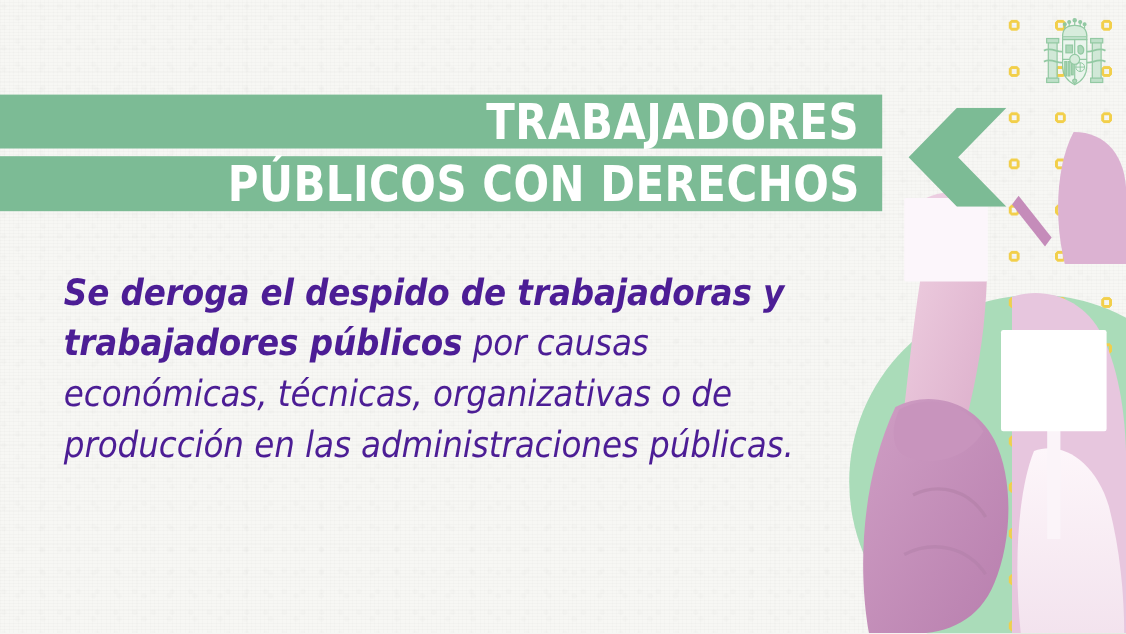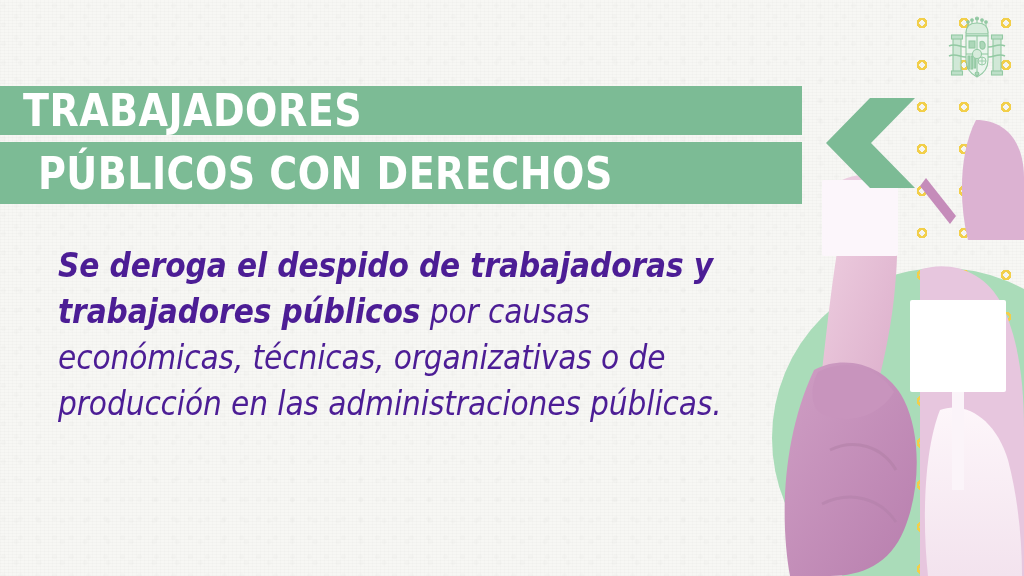--- a/index.html
+++ b/index.html
@@ -64,24 +64,24 @@
     width:254px; height:456px;
     z-index:4;
     overflow:hidden;
   }
   
   .bar {
     position:absolute;
     left:0; width:802px;
     background:#7cbb95;
     z-index:5;
-    display:flex; align-items:center; justify-content:flex-start;
+    display:flex; align-items:center; justify-content:flex-end;
   }
   .bar1 { top:86px; height:49px; }
-  .bar2 { top:142px; height:62px; }
+  .bar2 { top:142px; height:50px; }
   .bar-text {
     color:#ffffff;
     font-family:"Liberation Sans Narrow","DejaVu Sans Condensed","Liberation Sans", sans-serif;
     font-weight:bold;
     font-size:45px;
     letter-spacing:.5px;
     line-height:1;
     padding-right:22px;
     white-space:nowrap;
     transform:scaleX(.94);

